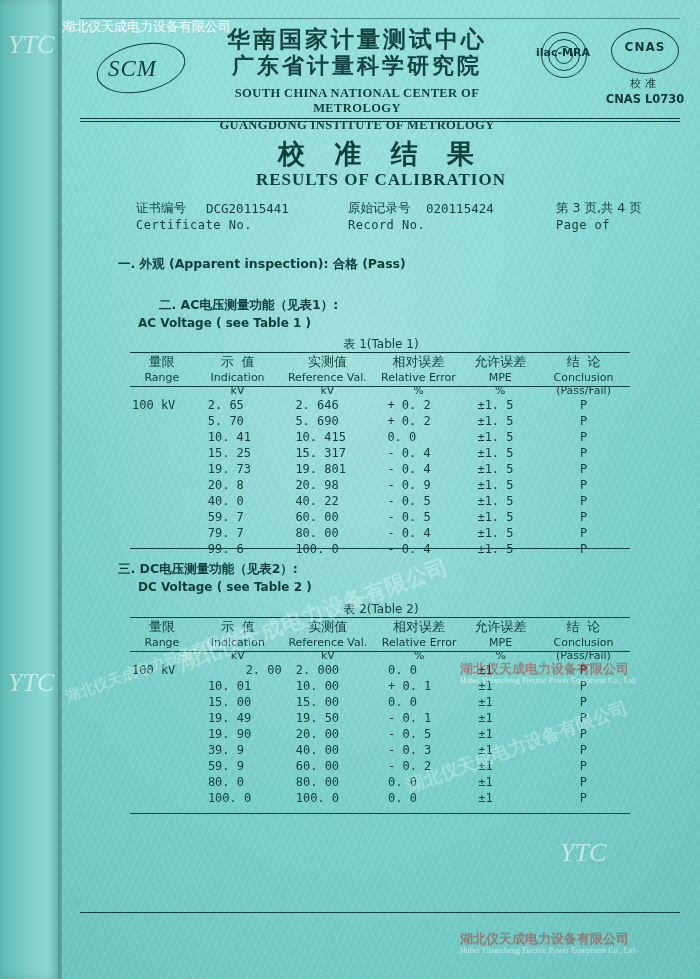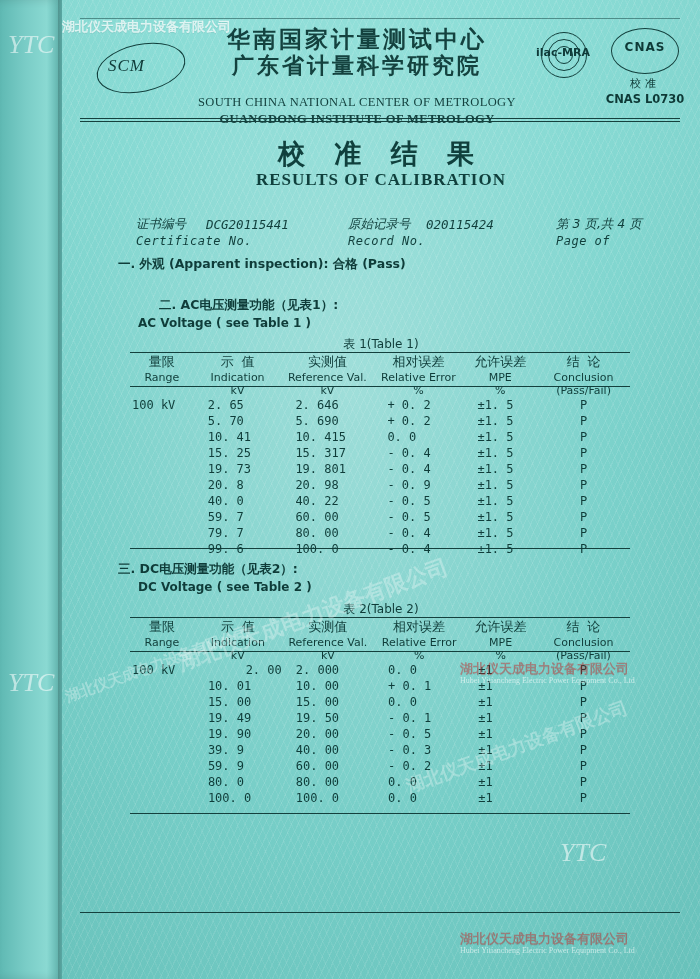--- a/index.html
+++ b/index.html
@@ -41,26 +41,26 @@
   .scm-logo{
     position:absolute;left:30px;top:38px;width:95px;height:62px;
     font-family:"Liberation Serif", serif;
   }
   .scm-logo .oval{
     position:absolute;left:4px;top:6px;width:88px;height:46px;
     border:1.2px solid #123f3c;border-radius:50%;
     transform:rotate(-12deg);
   }
   .scm-logo .txt{
-    position:absolute;left:16px;top:18px;font-style:italic;font-size:17px;color:#0f3a38;letter-spacing:1px;
+    position:absolute;left:16px;top:18px;font-style:italic;font-size:23px;color:#0f3a38;letter-spacing:1px;
   }
   .org-block{position:absolute;left:130px;top:26px;width:330px;text-align:center;color:#14423f;}
   .org-cn1{font-family:"DejaVu Sans", sans-serif;font-weight:bold;font-size:23px;letter-spacing:3px;line-height:26px;}
   .org-cn2{font-family:"DejaVu Sans", sans-serif;font-weight:bold;font-size:22px;letter-spacing:3px;line-height:26px;margin-top:1px;}
-  .org-en1{font-size:12.5px;font-weight:normal;letter-spacing:.4px;margin-top:16px;}
+  .org-en1{font-size:12.5px;font-weight:bold;letter-spacing:.4px;margin-top:7px;}
   .org-en2{font-size:12.5px;font-weight:bold;letter-spacing:.4px;margin-top:2px;}
 
   .ilac{
     position:absolute;left:470px;top:30px;width:62px;height:58px;text-align:center;
   }
   .ilac .rings{
     position:absolute;left:9px;top:2px;width:44px;height:44px;border-radius:50%;
     border:1.6px solid #123f3c;
   }
   .ilac .rings:before{content:"";position:absolute;left:6px;top:6px;right:6px;bottom:6px;border-radius:50%;border:1.4px solid #123f3c;}
@@ -79,21 +79,21 @@
 
   .title-cn{
     position:absolute;left:0;top:136px;width:638px;text-align:center;
     font-family:"DejaVu Sans", sans-serif;font-weight:bold;font-size:27px;letter-spacing:10px;color:#10403d;
   }
   .title-en{
     position:absolute;left:0;top:170px;width:638px;text-align:center;
     font-size:17px;font-weight:bold;letter-spacing:1px;color:#10403d;
   }
 
-  .meta{position:absolute;left:14px;top:216px;width:610px;height:44px;color:#103e3b;font-style:italic;}
+  .meta{position:absolute;left:14px;top:200px;width:610px;height:44px;color:#103e3b;}
   .meta .cell{position:absolute;font-size:12.5px;}
   .meta .cn{font-family:"DejaVu Sans", sans-serif;font-size:12.5px;}
   .meta .en{font-family:"DejaVu Sans Mono", monospace;font-size:12px;letter-spacing:.5px;}
 
   .sec{position:absolute;color:#0f3c39;font-family:"DejaVu Sans", sans-serif;font-size:12.5px;font-weight:bold;}
   .sec-sub{position:absolute;color:#0f3c39;font-family:"DejaVu Sans", sans-serif;font-size:12px;font-weight:bold;}
 
   table.caltbl{position:absolute;border-collapse:collapse;font-family:"DejaVu Sans Mono", monospace;color:#0f3c39;}
   table.caltbl td,table.caltbl th{padding:0;font-weight:normal;}
   .tbl-cap{position:absolute;width:100%;text-align:center;font-family:"DejaVu Sans", sans-serif;font-size:12px;color:#0f3c39;}

